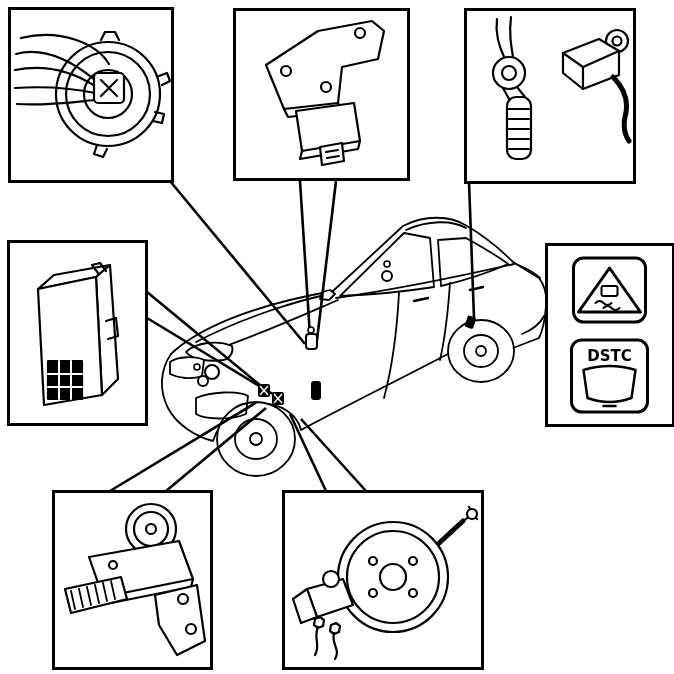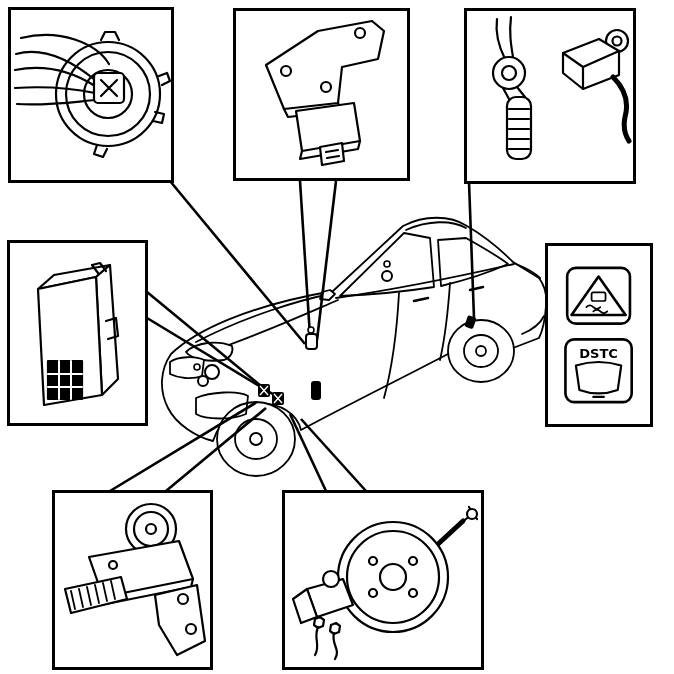--- a/index.html
+++ b/index.html
@@ -180,21 +180,21 @@
         <path d="M86,34 L100,22 L108,136 L92,152 Z"></path>
         <path d="M28,46 L86,34 L92,152 L34,162 Z"></path>
         <path d="M88,30 l-6,-8 8,-2 6,8" fill="none"></path>
         <path d="M96,78 l10,-3 2,18 -10,3" fill="none"></path>
         <rect x="38" y="118" width="34" height="38" fill="#000"></rect>
         <path d="M38,131 h34 M38,144 h34 M49,118 v38 M61,118 v38" stroke="#fff" stroke-width="2" fill="none"></path>
       </g>
     </svg>
   </div>
 
-  <div class="frame" style="left:545px; top:243px; width:108px; height:184px;">
+  <div class="frame" style="left:545px; top:243px; width:130px; height:184px;">
     <svg viewBox="0 0 117 178">
       <g fill="none" stroke="#000" stroke-linejoin="round" stroke-linecap="round">
         <g>
           <rect x="22" y="12" width="72" height="64" rx="10" stroke-width="3"></rect>
           <path d="M58,22 L89,66 L27,66 Z" stroke-width="3"></path>
           <rect x="50" y="40" width="16" height="10" rx="2" stroke-width="2"></rect>
           <path d="M44,57 q4,-4 8,0 q4,4 8,0 M52,62 q4,-4 8,0 q4,4 8,0" stroke-width="2"></path>
         </g>
         <g>
           <rect x="20" y="94" width="76" height="72" rx="10" stroke-width="3"></rect>

